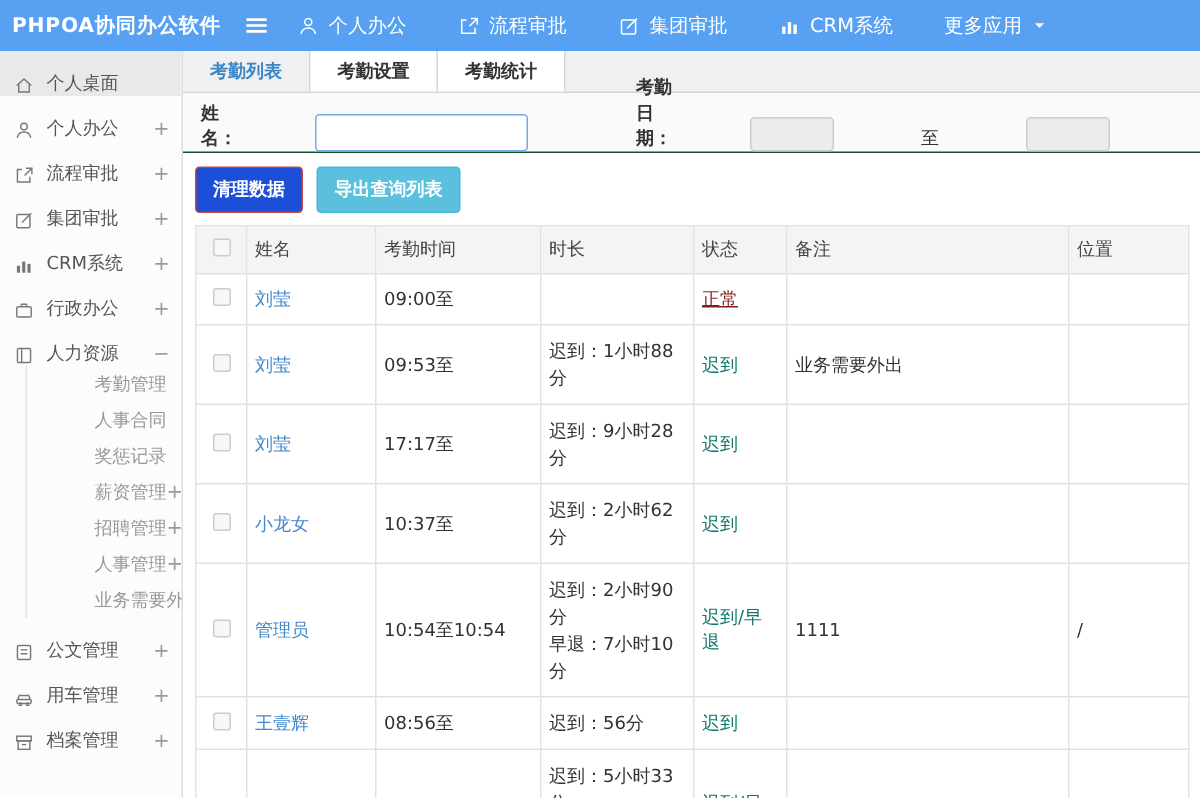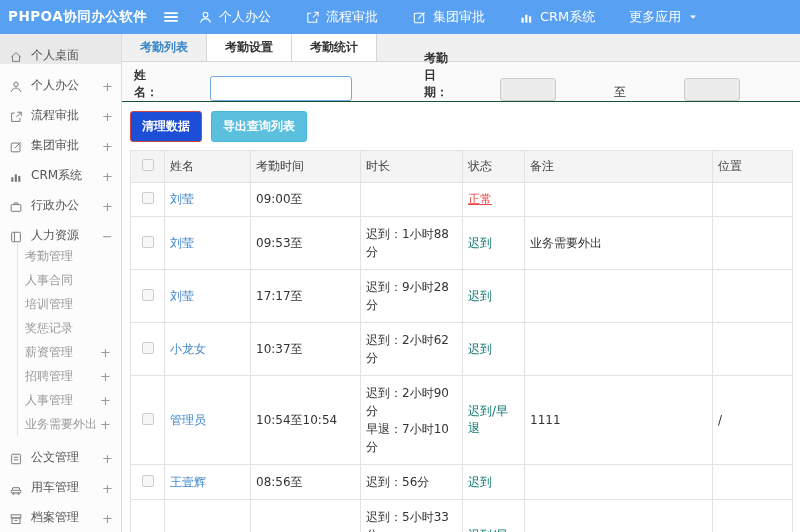--- a/index.html
+++ b/index.html
@@ -22,21 +22,21 @@
   .sidebar { position:absolute; left:0; top:34px; width:122px; height:498px;
     background:#fcfcfc; border-right:1px solid #ddd; overflow:hidden; }
   .side-item { height:30px; display:flex; align-items:flex-end; padding:0 8px 0 9px;
     color:#555; cursor:pointer; }
   .side-item.active { background:#e9e9e9; }
   .side-icon { width:15px; height:15px; margin-right:7px; color:#666; display:flex; align-items:center; }
   .side-label { flex:1; font-size:12px; white-space:nowrap; }
   .side-expand { color:#999; font-size:13px; }
   .side-sub { margin-left:17px; border-left:1px solid #e4e4e4; }
   .sub-item { height:24px; display:flex; align-items:center; padding-left:7px; padding-right:10px;
-    color:#999; cursor:pointer; }
+    color:#999; cursor:pointer;margin-left:38px; }
   .sub-item .side-label { font-size:12px; }
 
   
   .main { position:absolute; left:122px; top:34px; width:678px; height:498px; background:#fff; }
   .tabbar { height:28px; background:#f0f0f0; border-bottom:1px solid #d5d5d5; display:flex; }
   .tab { line-height:27px; padding:0 18px; font-weight:bold; font-size:12px;
     border-right:1px solid #d5d5d5; cursor:pointer; background:#fff; color:#333; }
   .tab.active { background:#f0f0f0; color:#3a87c8; }
 
   .searchbar { height:40px; background:#fafafa; border-bottom:1px solid #14532d;
@@ -61,21 +61,21 @@
   
   .grid { width:662px; margin:0 8px; border-collapse:collapse; table-layout:fixed; }
   .grid th,.grid td { border:1px solid #e2e2e2; padding:8px 5px; font-size:12px;
     text-align:left; vertical-align:middle; overflow:hidden; }
   .grid thead th { background:#f4f4f4; color:#444; font-weight:normal; padding:7px 5px;margin-left:36px; }
   .cell-check { text-align:center !important; }
   .grid input[type=checkbox] { appearance:none; -webkit-appearance:none; width:12px; height:12px;
     border:1px solid #ccc; border-radius:2px; background:#f7f7f7; cursor:pointer; display:inline-block; }
   .name-link { color:#4288ca; cursor:pointer; }
   .dur { white-space:pre-line; line-height:1.5; }
-  .status-normal { color:#ef4444;text-decoration:underline; }
+  .status-normal { color:#7f1d1d;text-decoration:underline; }
   .status-late { color:#0f766e; }
 </style>
 </head>
 <body>
 
 <div class="page">
 
   <header class="topbar">
     <div class="logo">PHPOA协同办公软件</div>
     <div class="hamburger">
@@ -201,23 +201,20 @@
         </span>
         <span class="side-label">人力资源</span>
         <span class="side-expand">−</span>
       </div>
       <div class="side-sub">
         <div class="sub-item">
           <span class="side-label">考勤管理</span>
         </div>
         <div class="sub-item">
           <span class="side-label">人事合同</span>
-        </div>
-        <div class="sub-item">
-          <span class="side-label">培训管理</span>
         </div>
         <div class="sub-item">
           <span class="side-label">奖惩记录</span>
         </div>
         <div class="sub-item">
           <span class="side-label">薪资管理</span>
           <span class="side-expand">+</span>
         </div>
         <div class="sub-item">
           <span class="side-label">招聘管理</span>

